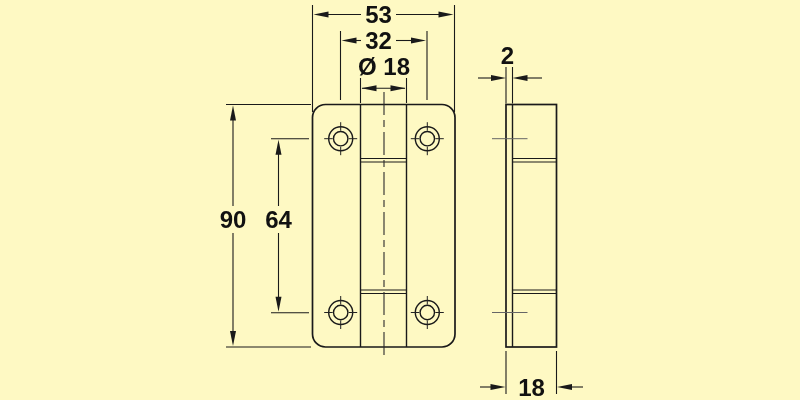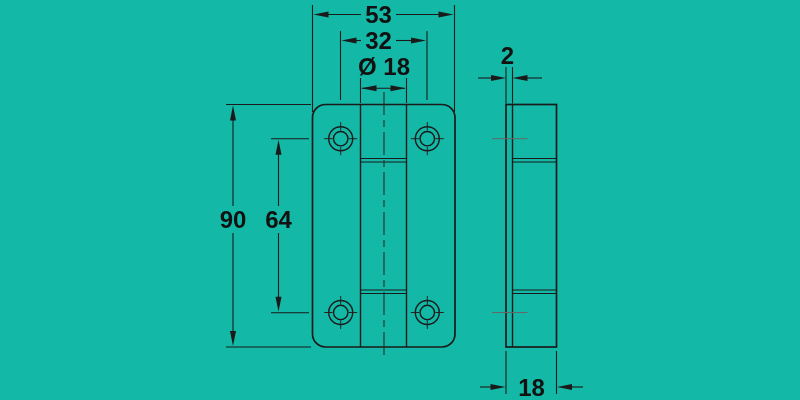--- a/index.html
+++ b/index.html
@@ -1,20 +1,20 @@
 <!DOCTYPE html>
 <html><head>
 <meta charset="utf-8">
 <style>
   html, body { margin: 0; padding: 0; background: #ffffff; }
   .canvas {
     position: relative;
     width: 800px;
     height: 400px;
-    background: #14b8a6;
+    background: #fef9c3;
     overflow: hidden;
     font-family: "Liberation Sans", "DejaVu Sans", sans-serif;
   }
   svg { display: block; }
   .outline   { fill: none; stroke: #1a1a1a; stroke-width: 1.7px; }
   .innerline { fill: none; stroke: #1a1a1a; stroke-width: 1.4px; }
   .thinline  { fill: none; stroke: #1a1a1a; stroke-width: 1.2px; }
   .dimline   { fill: none; stroke: #1a1a1a; stroke-width: 1.1px; }
   .arrow     { fill: #1a1a1a; stroke: none; }
   .centerline{ fill: none; stroke: #2a2a2a; stroke-width: 1.1px; stroke-dasharray: 23 5 7 5; }

